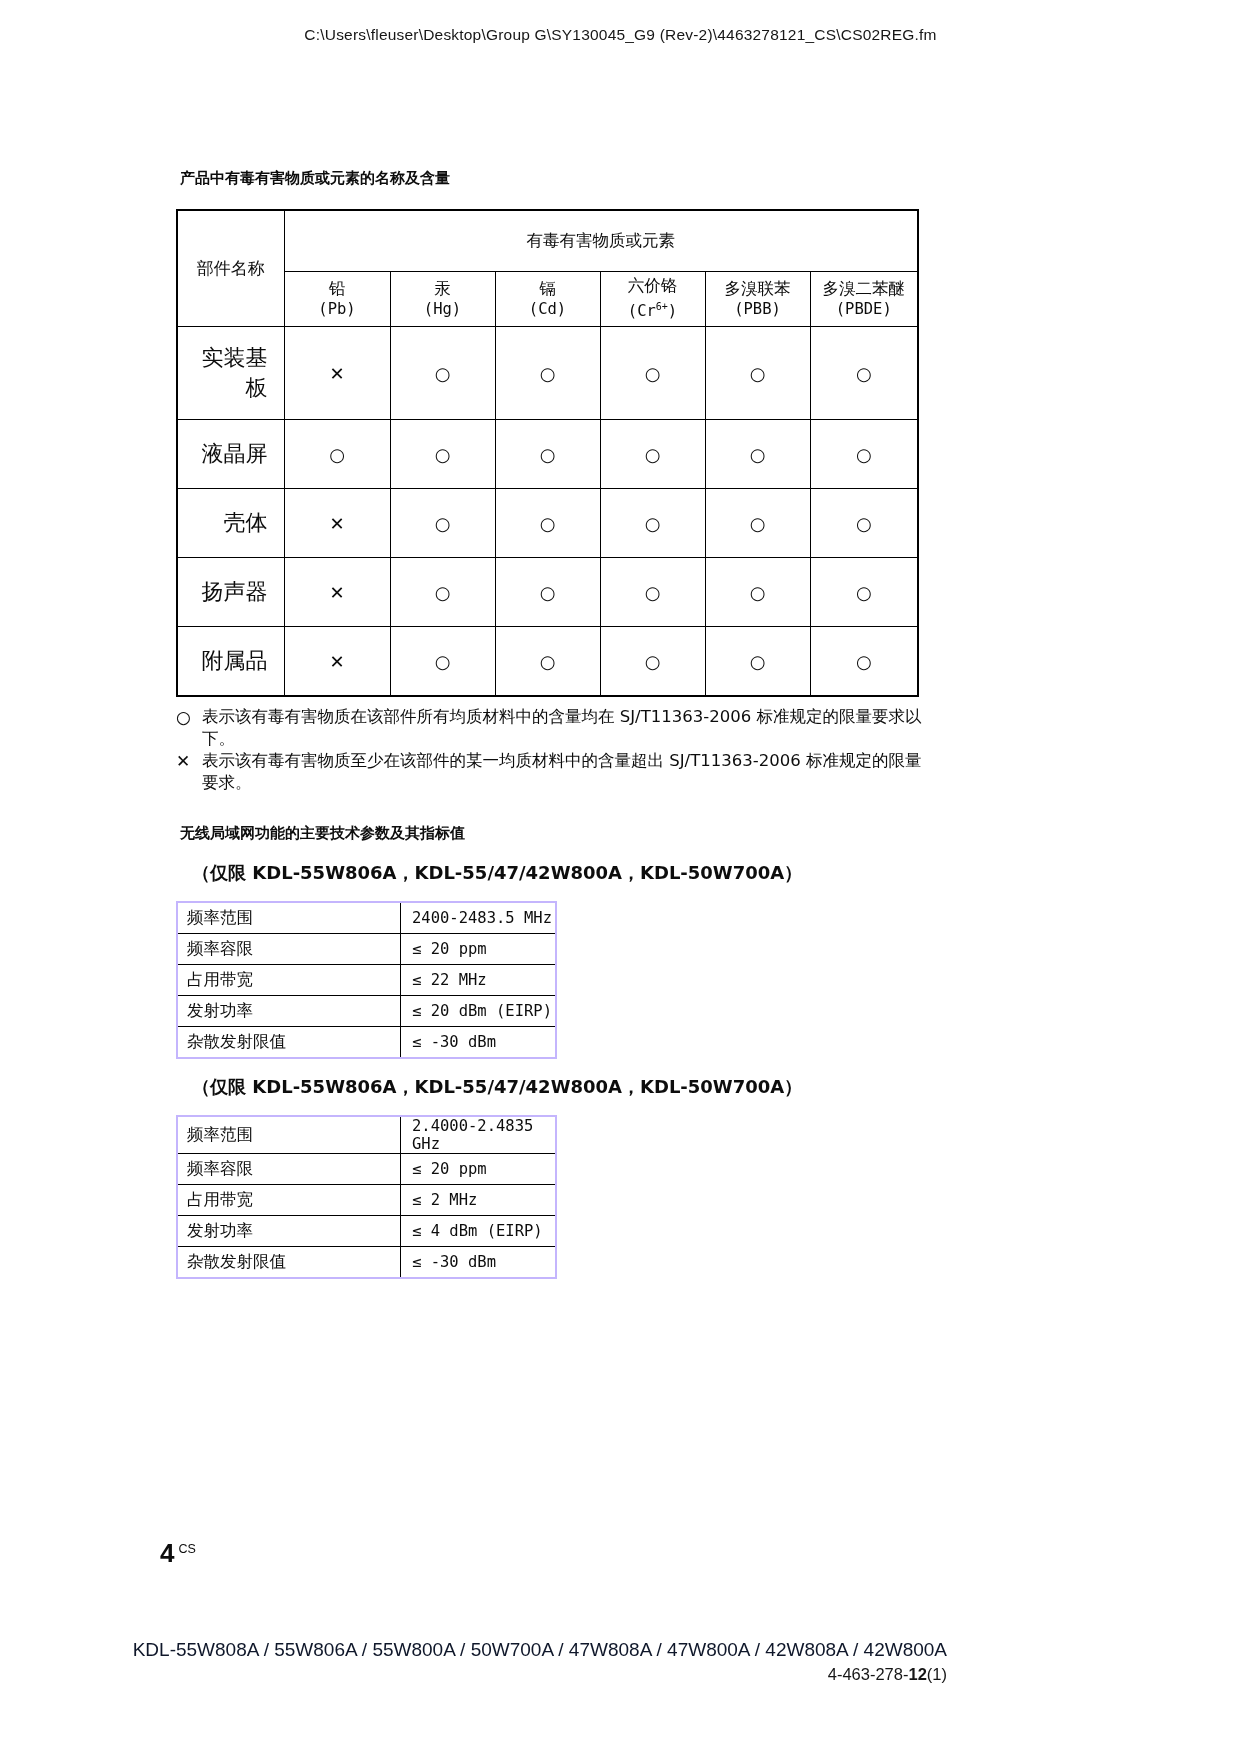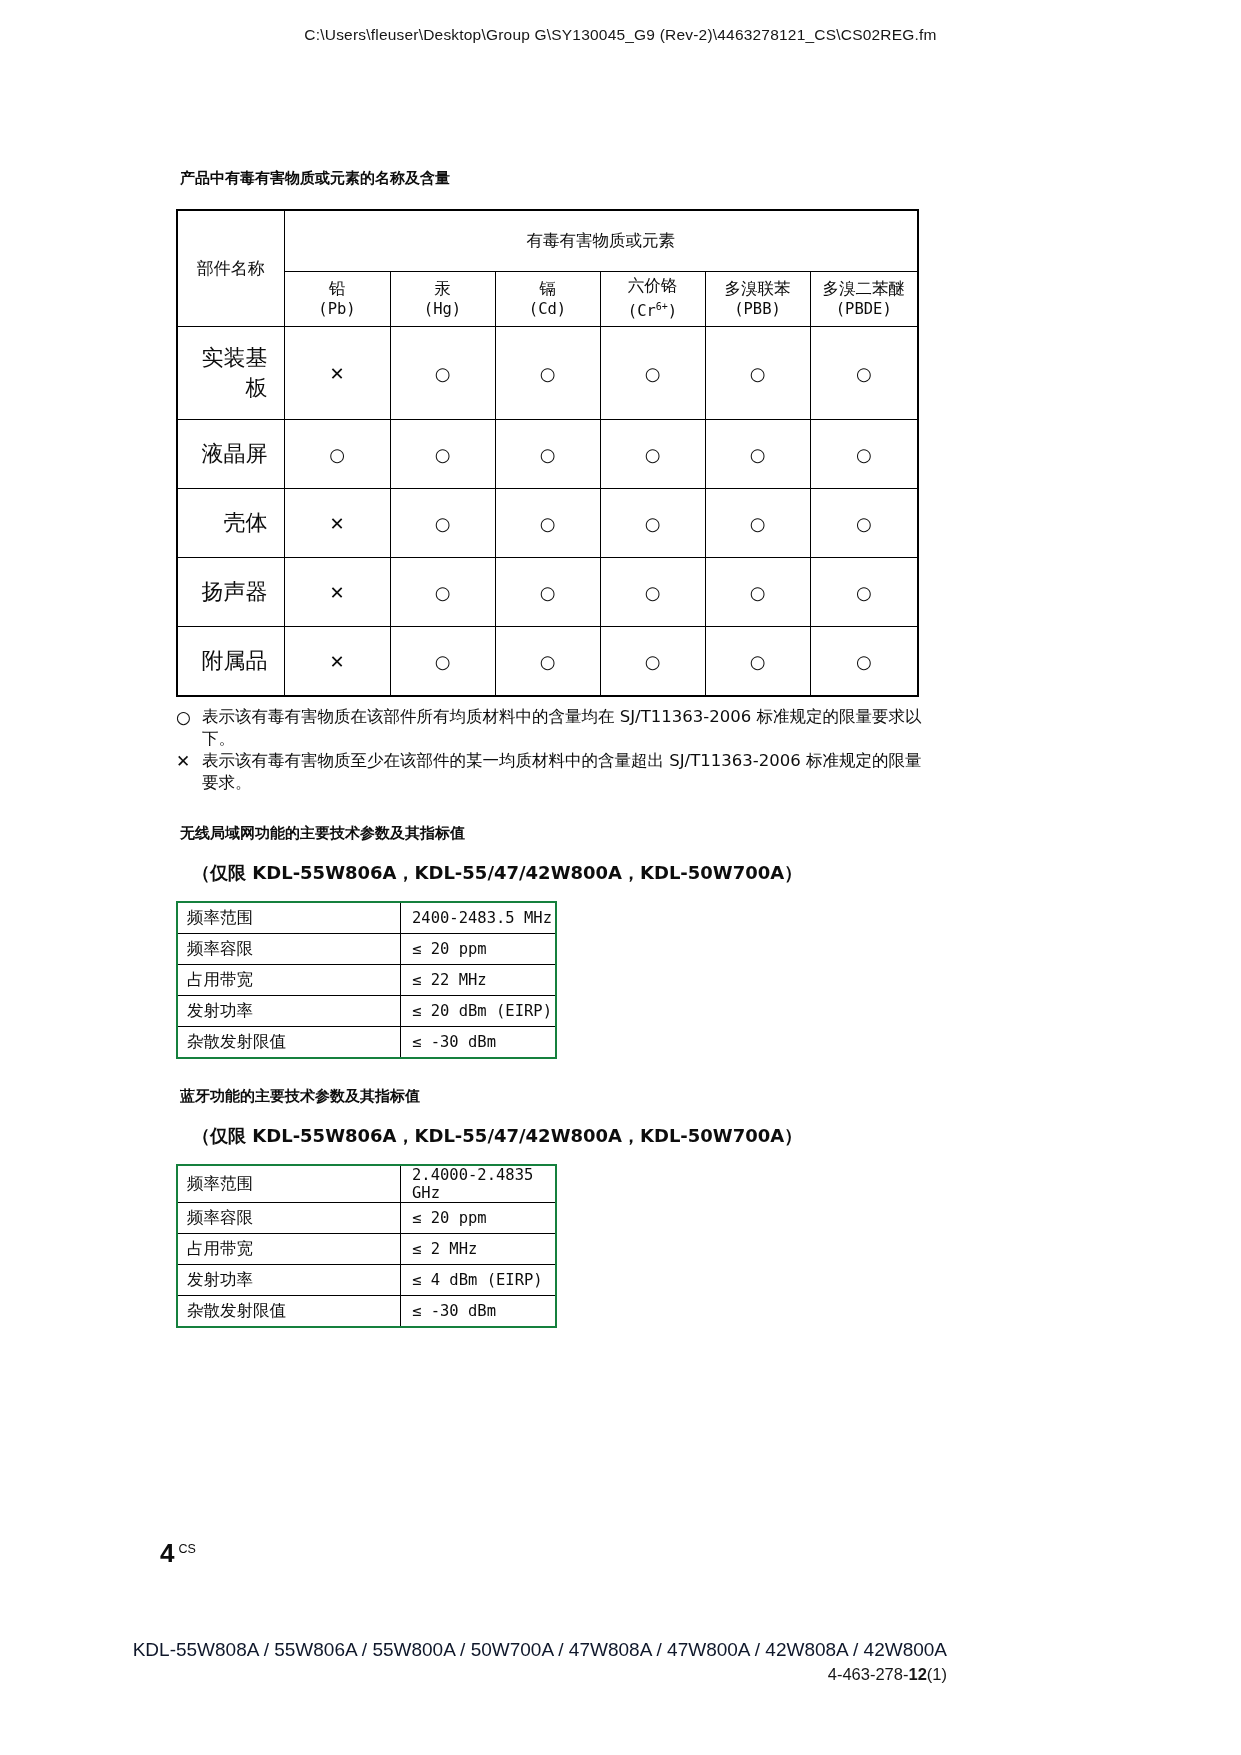--- a/index.html
+++ b/index.html
@@ -33,21 +33,21 @@
 
   
   .notes { margin-top:9px; width:770px; }
   .note { display:flex; font-size:16.5px; line-height:22px; }
   .note-marker { flex:0 0 26px; width:26px; font-size:17px; }
   .note-text { flex:1; }
 
   
   .spec-gap1 { margin-top:28px; }
   .spec-gap2 { margin-top:26px; }
-  .spec-table { width:381px; border:2px solid #15803d; }
+  .spec-table { width:381px; border:2px solid #c4b5fd; }
   .spec-table td { border:1px solid #000; height:30px; padding:0; }
   .spec-table .lbl { width:213px; padding-left:9px; font-size:16.5px; }
   .spec-table .val { padding-left:11px; font-family:"DejaVu Sans Mono",monospace; font-size:15.5px; }
 
   
   .page-num { position:absolute; left:160px; top:1538px; font-family:"Liberation Sans",sans-serif; }
   .page-num .num { font-size:26px; font-weight:bold; }
   .page-num .suffix { font-size:12.5px; vertical-align:9px; margin-left:4px; }
   .footer-models {
     position:absolute; top:1639px; right:294px; white-space:nowrap;
@@ -194,21 +194,20 @@
       <td class="lbl">发射功率</td>
       <td class="val">≤ 20 dBm (EIRP)</td>
     </tr>
     <tr>
       <td class="lbl">杂散发射限值</td>
       <td class="val">≤ -30 dBm</td>
     </tr>
     </tbody>
   </table>
 
-  <h2 class="section-title spec-gap2">蓝牙功能的主要技术参数及其指标值</h2>
   <div class="section-sub">（仅限 KDL-55W806A，KDL-55/47/42W800A，KDL-50W700A）</div>
   <table class="spec-table">
     <tbody>
     <tr>
       <td class="lbl">频率范围</td>
       <td class="val">2.4000-2.4835 GHz</td>
     </tr>
     <tr>
       <td class="lbl">频率容限</td>
       <td class="val">≤ 20 ppm</td>

